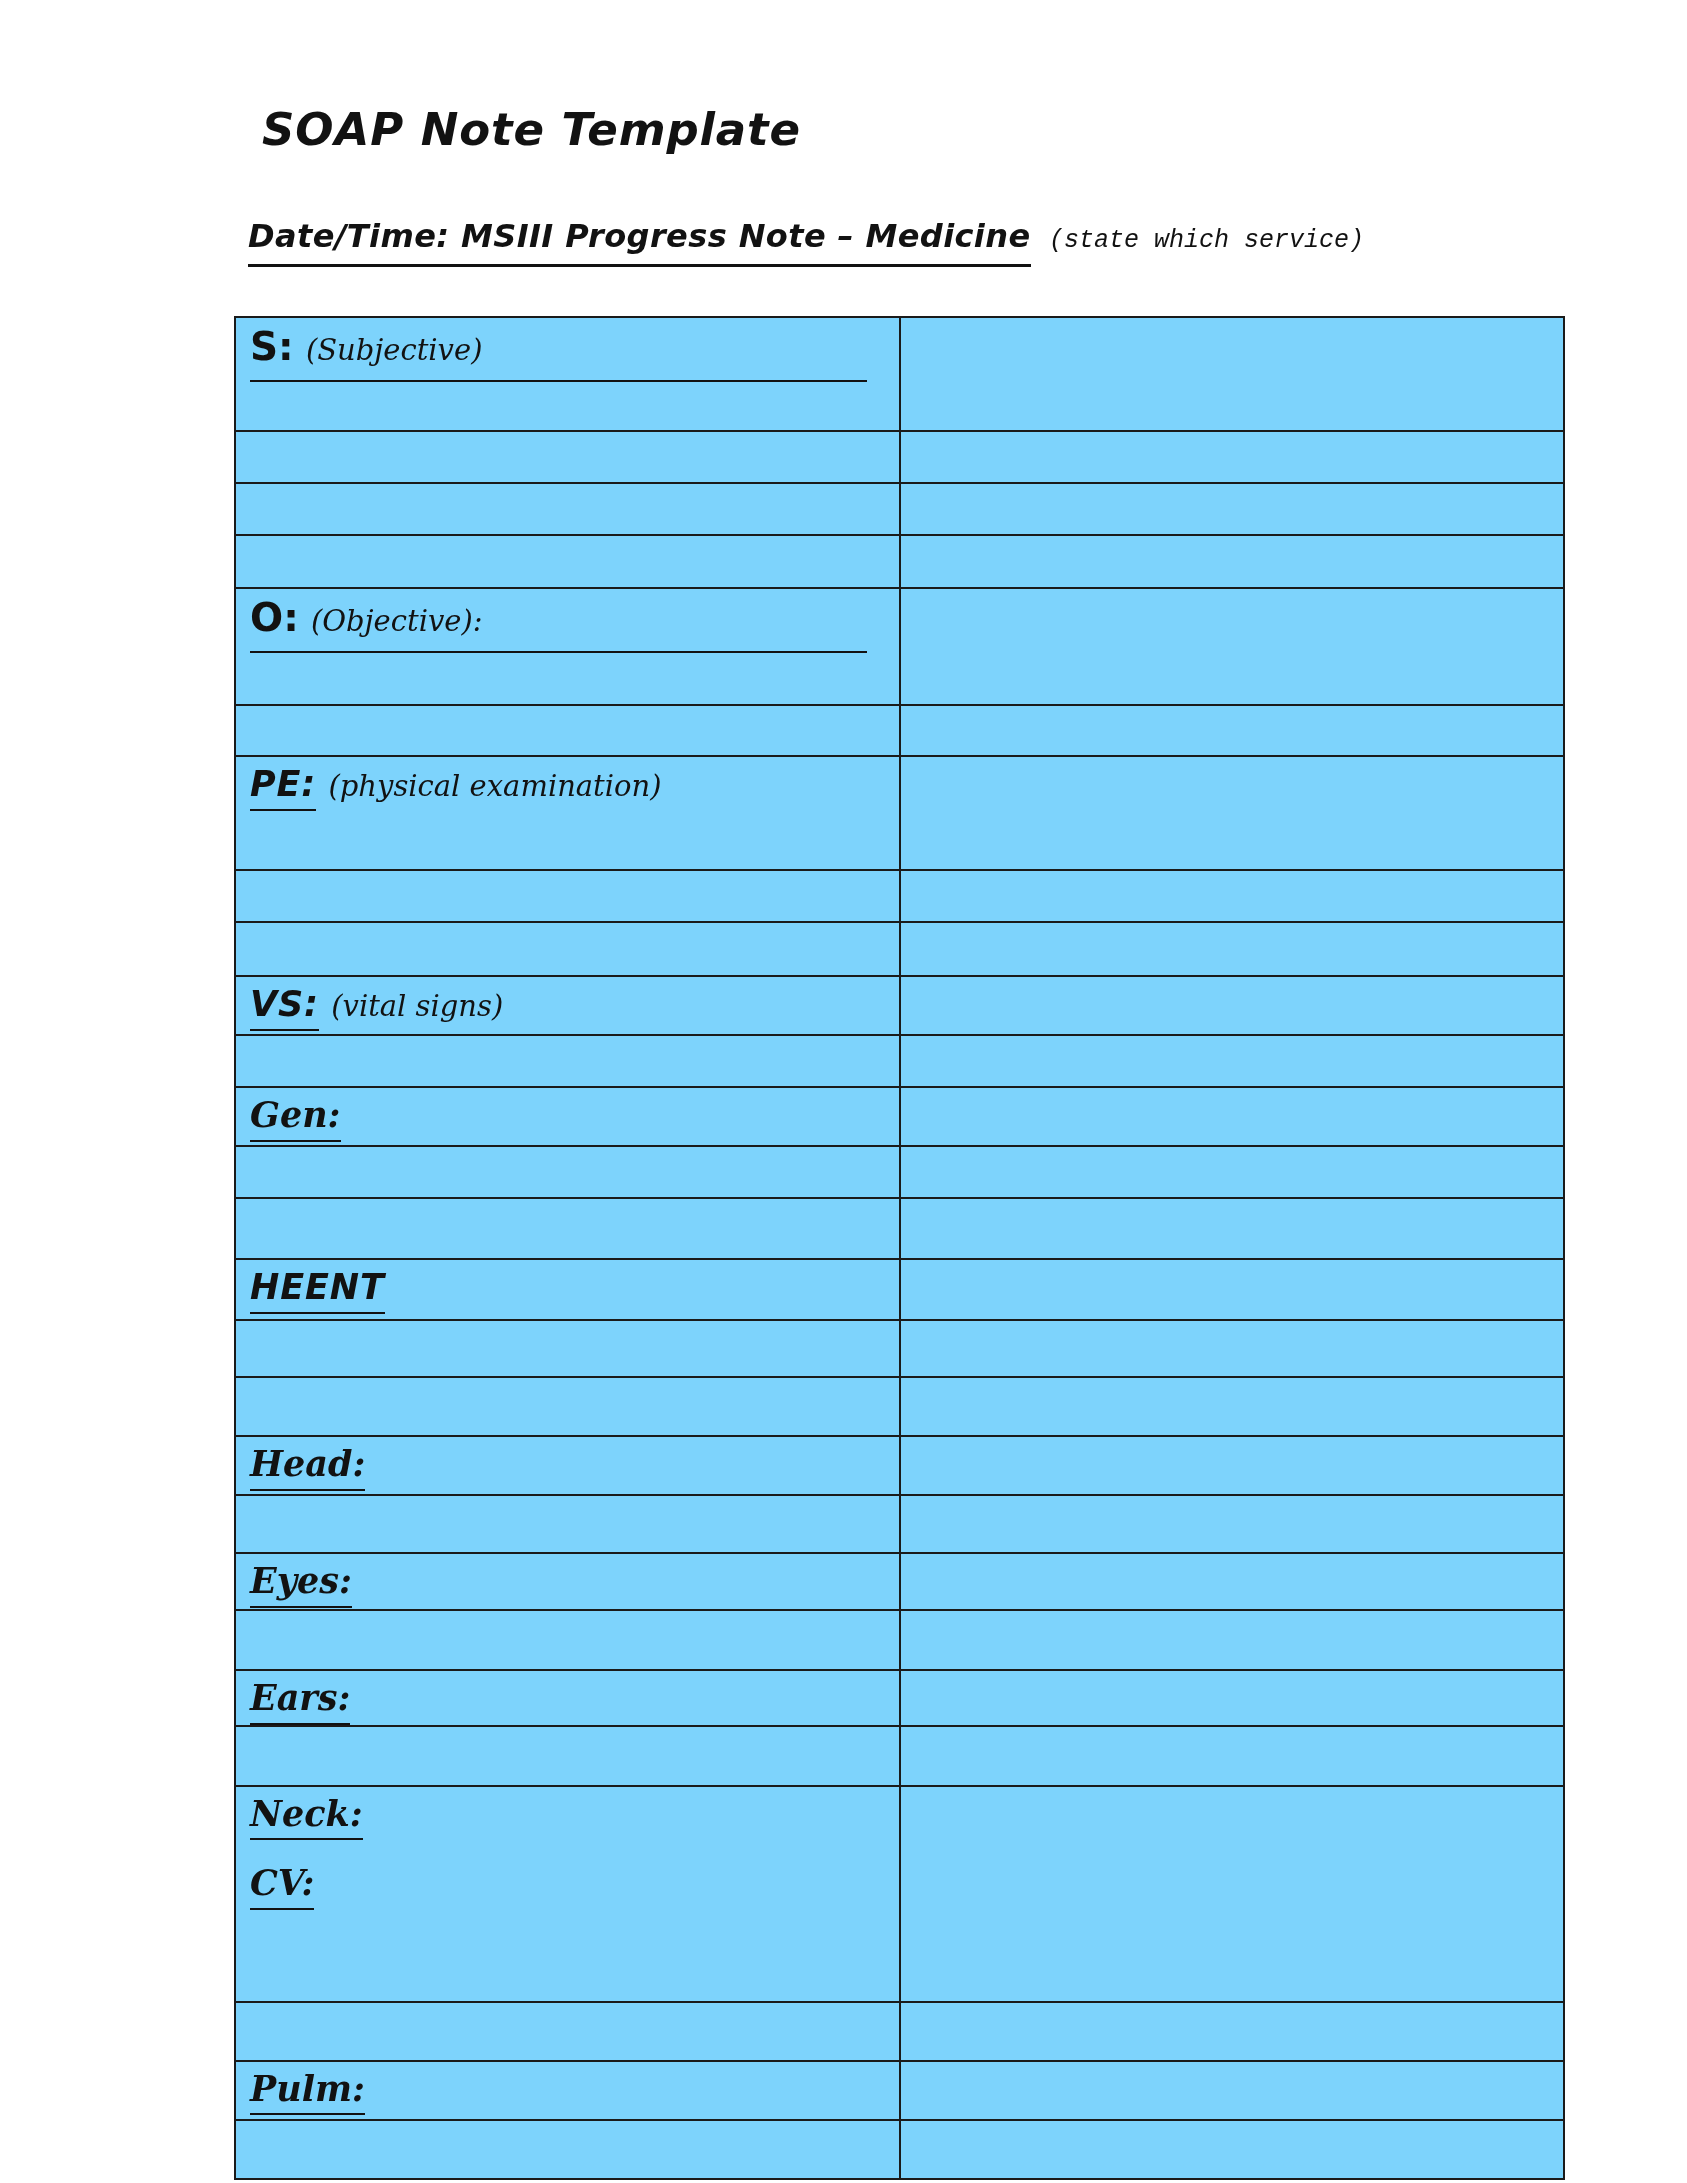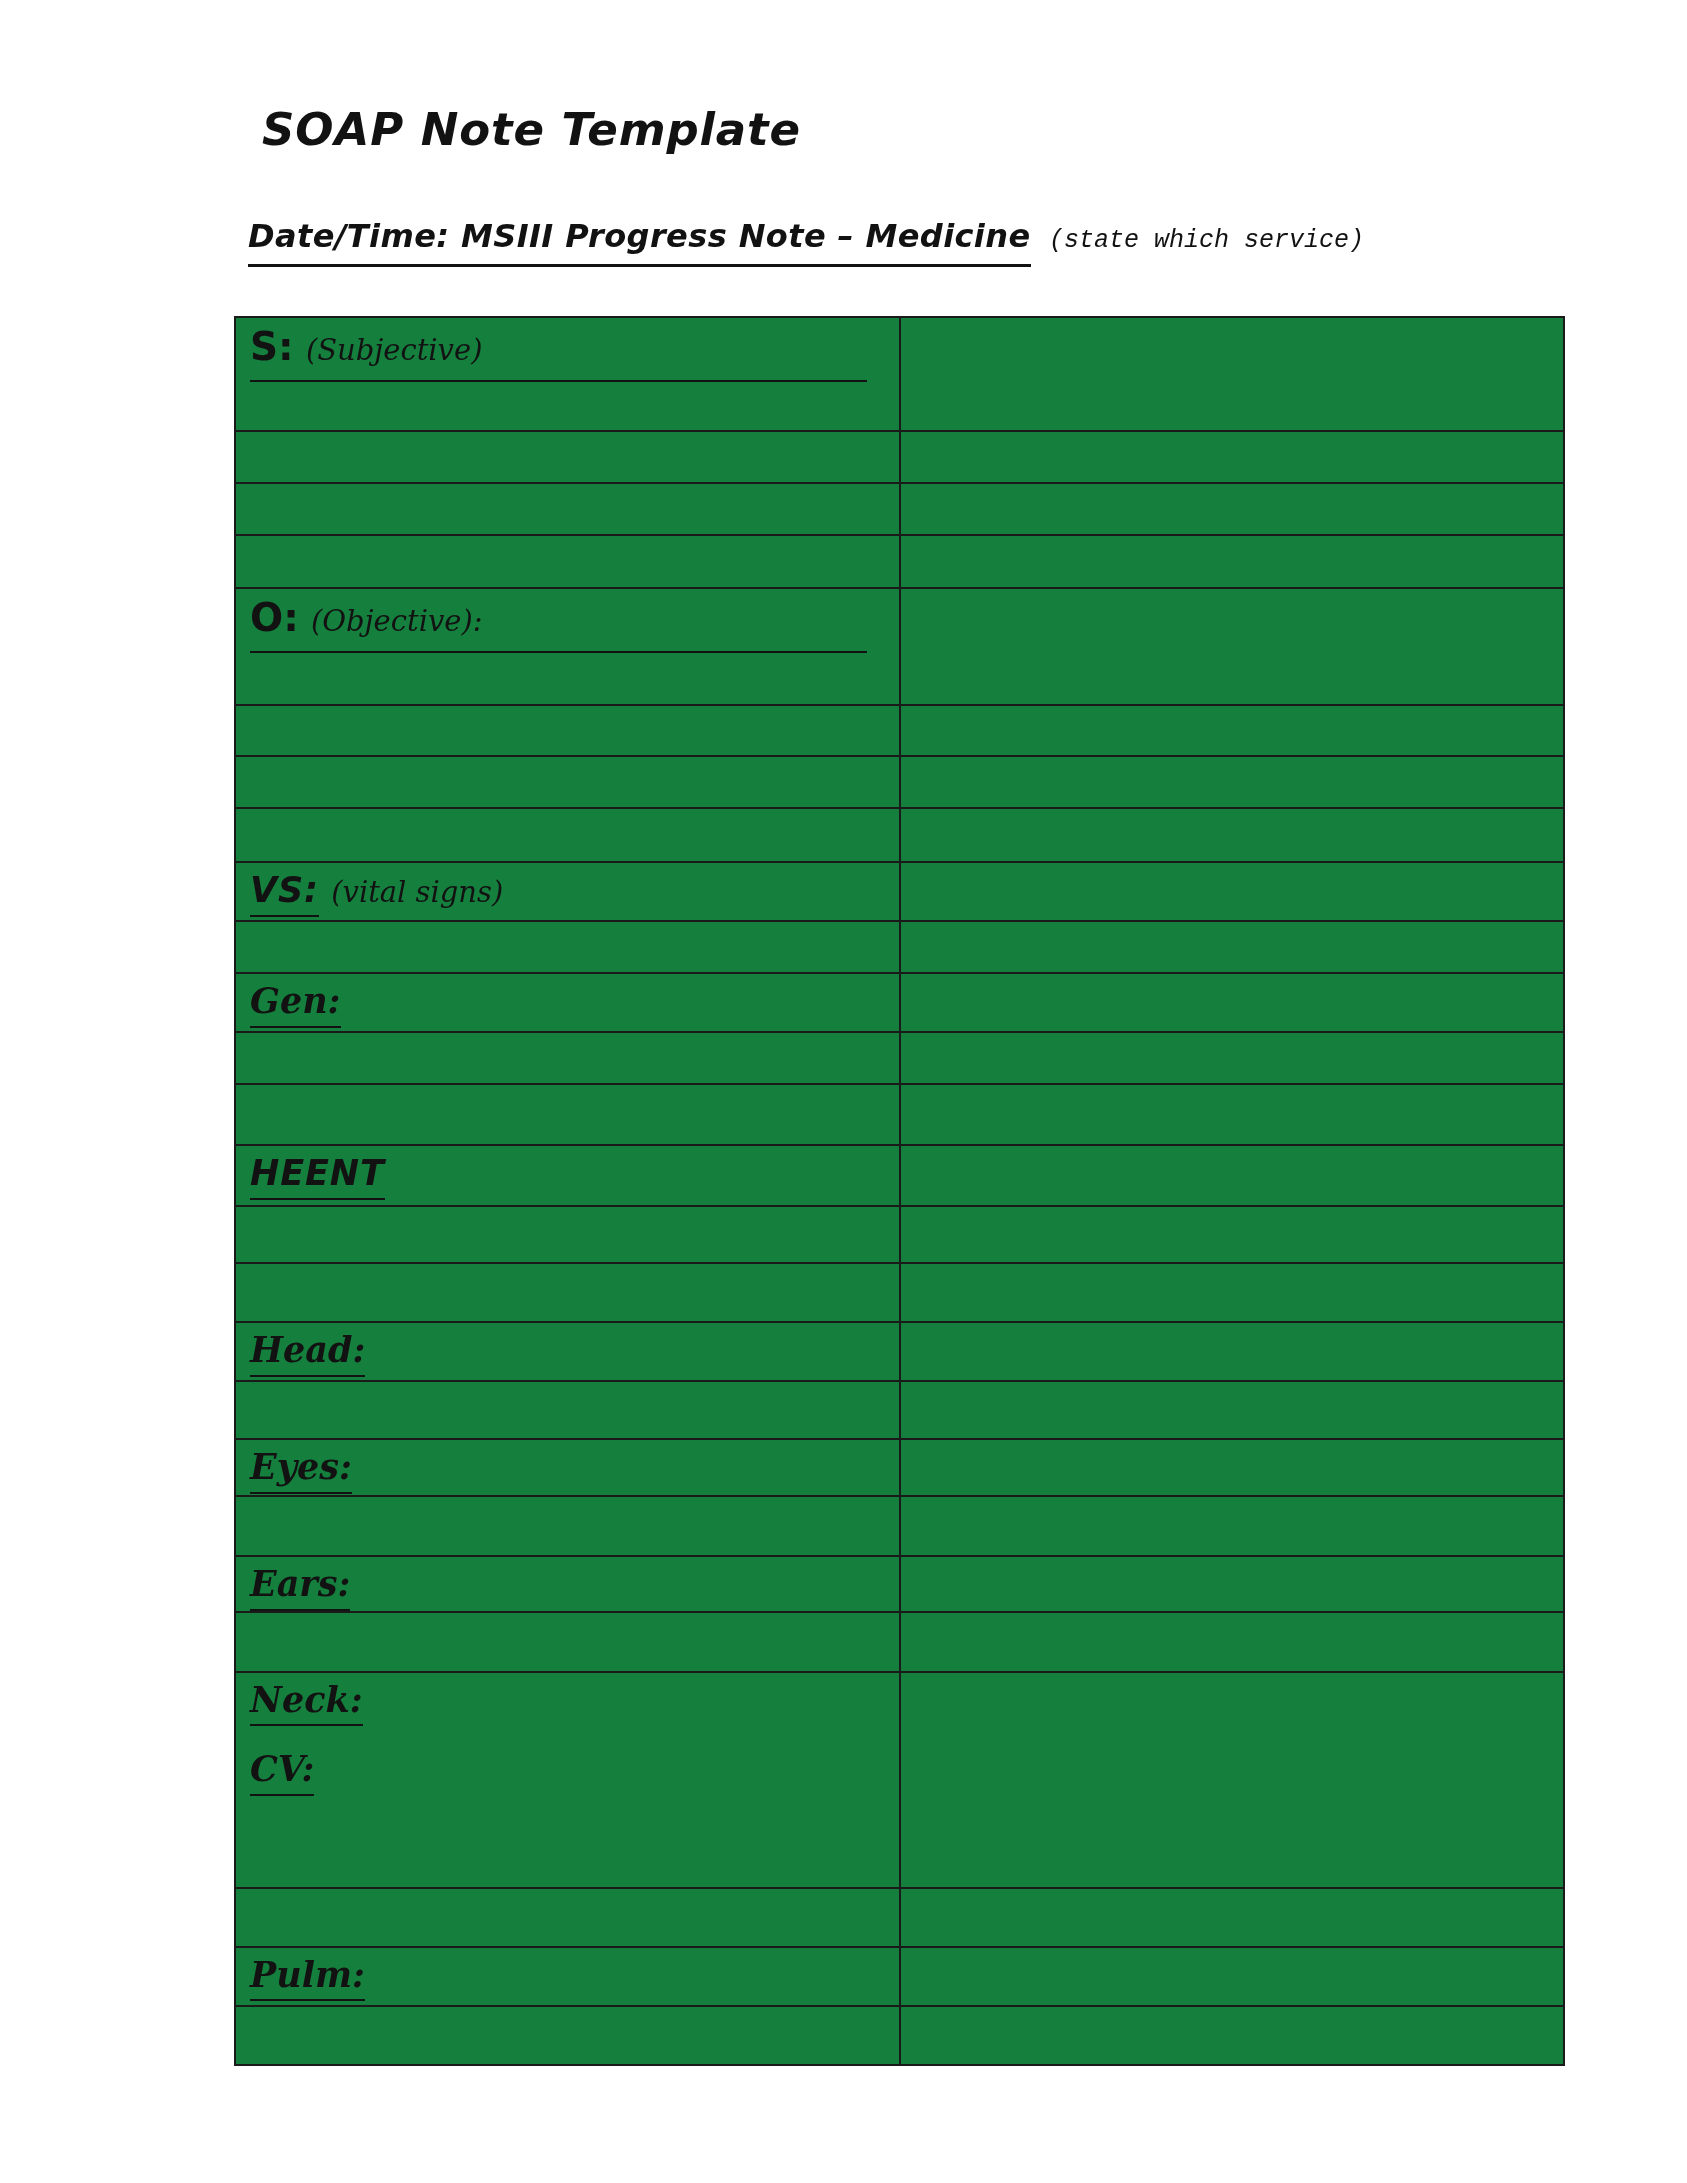--- a/index.html
+++ b/index.html
@@ -58,21 +58,21 @@
     left: 234px;
     top: 316px;
     width: 1331px;
     border-collapse: collapse;
     table-layout: fixed;
   }
   table.soap td {
     border: 2.6px solid #1a1a1a;
     vertical-align: top;
     padding: 7px 12.2px 0 14px;
-    background: #15803d;
+    background: #7dd3fc;
   }
   td.label-col { width: 50%; }
   td.entry-col { width: 50%; }
 
   .line { line-height: 1.15; }
   .line + .line { margin-top: 23px; }
   .rule-long {
     border-bottom: 2.6px solid #121212;
     width: 97%;
     padding-bottom: 10.5px;
@@ -143,20 +143,26 @@
         <tr style="height: 117px;">
           <td class="label-col">
             <div class="line rule-long"><span class="lbl marker">O:</span><span class="sub">(Objective):</span></div>
           </td>
           <td class="entry-col"></td>
         </tr>
         <tr style="height: 51px;">
           <td class="label-col"></td>
           <td class="entry-col"></td>
         </tr>
+        <tr style="height: 114px;">
+          <td class="label-col">
+            <div class="line"><span class="lbl print u">PE:</span><span class="sub">(physical examination)</span></div>
+          </td>
+          <td class="entry-col"></td>
+        </tr>
         <tr style="height: 52px;">
           <td class="label-col"></td>
           <td class="entry-col"></td>
         </tr>
         <tr style="height: 54px;">
           <td class="label-col"></td>
           <td class="entry-col"></td>
         </tr>
         <tr style="height: 59px;">
           <td class="label-col">

